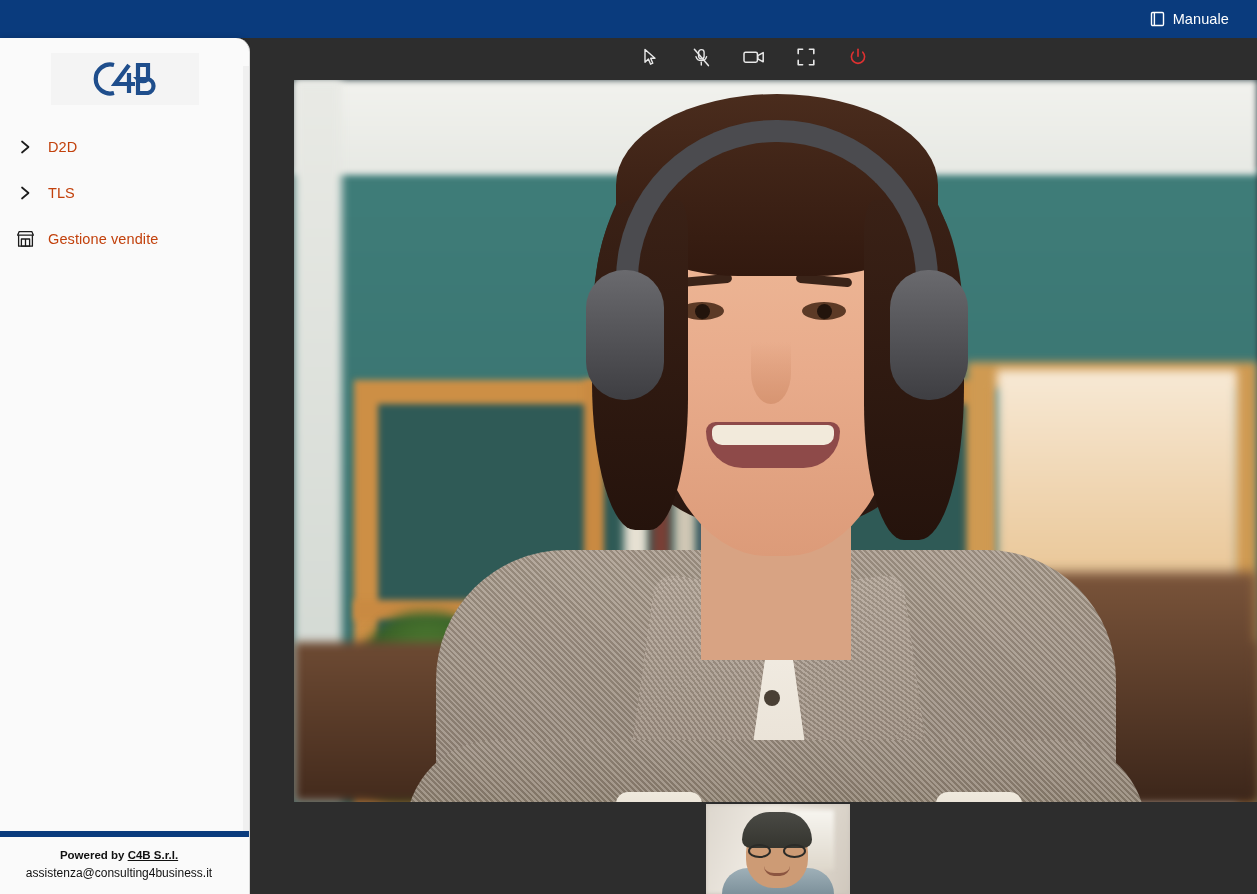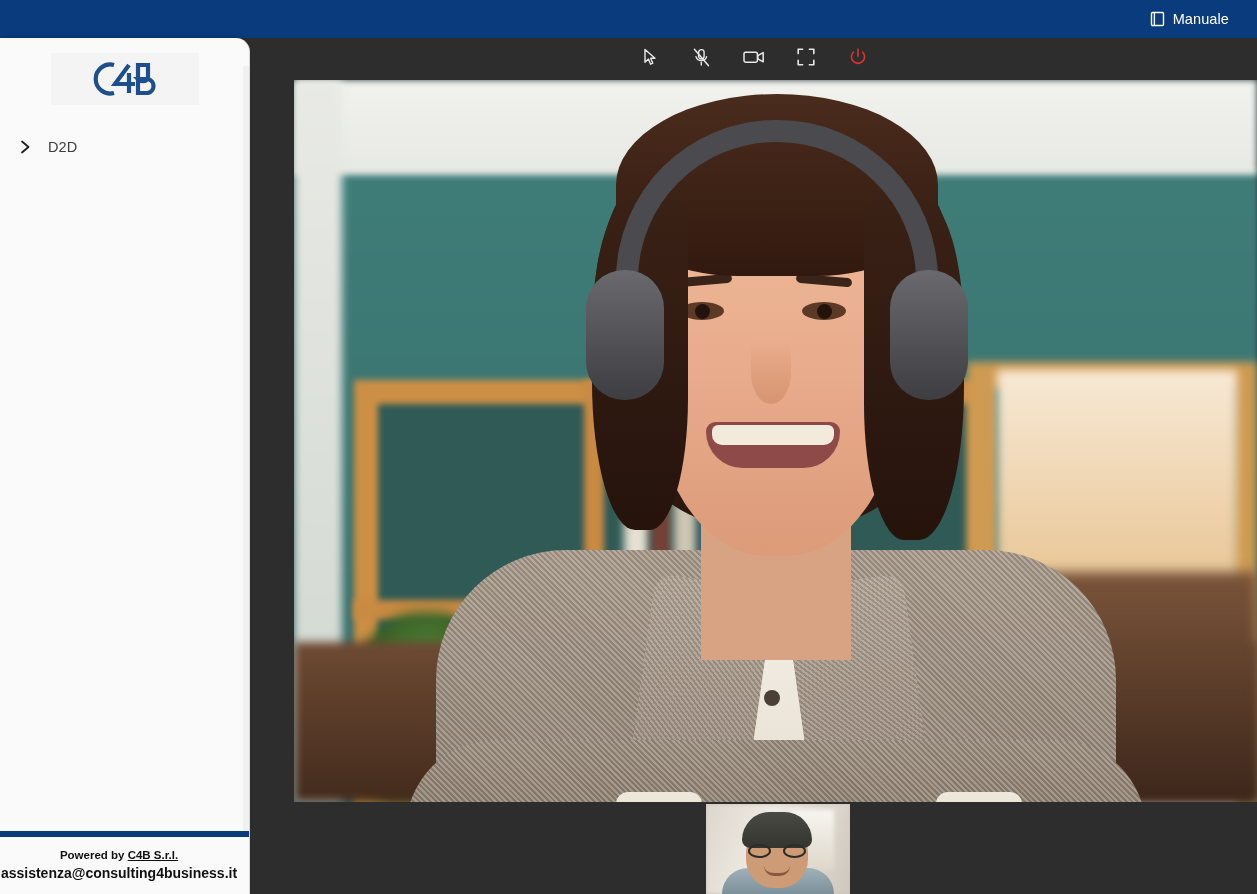--- a/index.html
+++ b/index.html
@@ -67,39 +67,39 @@
     cursor: pointer;
     gap: 10px;
   }
   .nav-ico {
     width: 26px; min-width: 26px;
     display: flex; align-items: center; justify-content: center;
     color: #1b1b1b;
   }
   .nav-label {
     font-size: 14.5px;
-    color: #404040;
+    color: #c2410c;
     letter-spacing: .1px;
   }
 
   .sb-footer { position: relative; }
   .sb-divider { height: 6px; background: #0a3b7d; }
   .sb-footer-body {
     background: #fafafa;
     padding: 9px 11px 12px 0;
     text-align: center;
     border-bottom-right-radius: 12px;
   }
   .powered {
     font-size: 11.5px; font-weight: bold; color: #111;
     line-height: 18px;
   }
   .powered a { color: #111; text-decoration: underline; }
   .email {
-    font-size: 14px; font-weight: bold; color: #111;
+    font-size: 12px; font-weight: normal; color: #111;
     line-height: 18px;
   }
 
   
   .stage {
     position: absolute; top: 38px; left: 250px;
     width: 1007px; height: 856px;
     background: #2d2d2d;
   }
   .vtoolbar {
@@ -403,22 +403,41 @@
 
       <div class="nav-item">
         <span class="nav-ico">
           <svg width="13" height="16" viewBox="0 0 13 16" fill="none" stroke="#1b1b1b" stroke-width="1.7" stroke-linecap="round" stroke-linejoin="round">
             <polyline points="3,2.5 9.5,8 3,13.5"></polyline>
           </svg>
         </span>
         <span class="nav-label">D2D</span>
       </div>
 
-
-
+      <div class="nav-item">
+        <span class="nav-ico">
+          <svg width="13" height="16" viewBox="0 0 13 16" fill="none" stroke="#1b1b1b" stroke-width="1.7" stroke-linecap="round" stroke-linejoin="round">
+            <polyline points="3,2.5 9.5,8 3,13.5"></polyline>
+          </svg>
+        </span>
+        <span class="nav-label">TLS</span>
+      </div>
+
+
+      <div class="nav-item">
+        <span class="nav-ico">
+          <svg width="19" height="18" viewBox="0 0 19 18" fill="none" stroke="#1b1b1b" stroke-width="1.3" stroke-linejoin="round">
+            <path d="M1.6 5.2 L3.2 1.6 L15.8 1.6 L17.4 5.2 Z"></path>
+            <path d="M2.6 5.2 L2.6 16.2 L16.4 16.2 L16.4 5.2"></path>
+            <rect x="5.4" y="9" width="8.2" height="7.2"></rect>
+            <line x1="9.5" y1="9" x2="9.5" y2="16.2"></line>
+          </svg>
+        </span>
+        <span class="nav-label">Gestione vendite</span>
+      </div>
 
 
     </div>
 
     <div class="sb-footer">
       <div class="sb-divider"></div>
       <div class="sb-footer-body">
         <div class="powered"><span>Powered by </span><a href="#">C4B S.r.l.</a></div>
         <div class="email">assistenza@consulting4business.it</div>
       </div>

